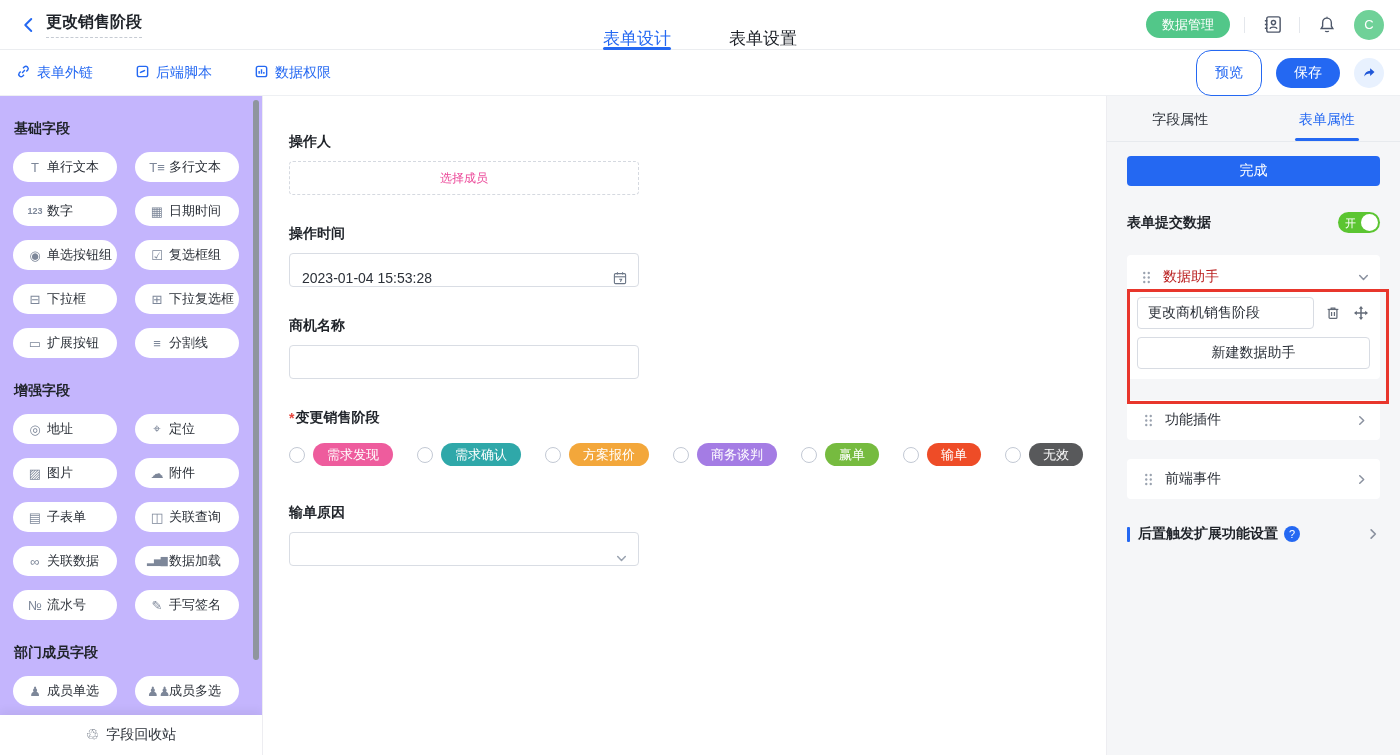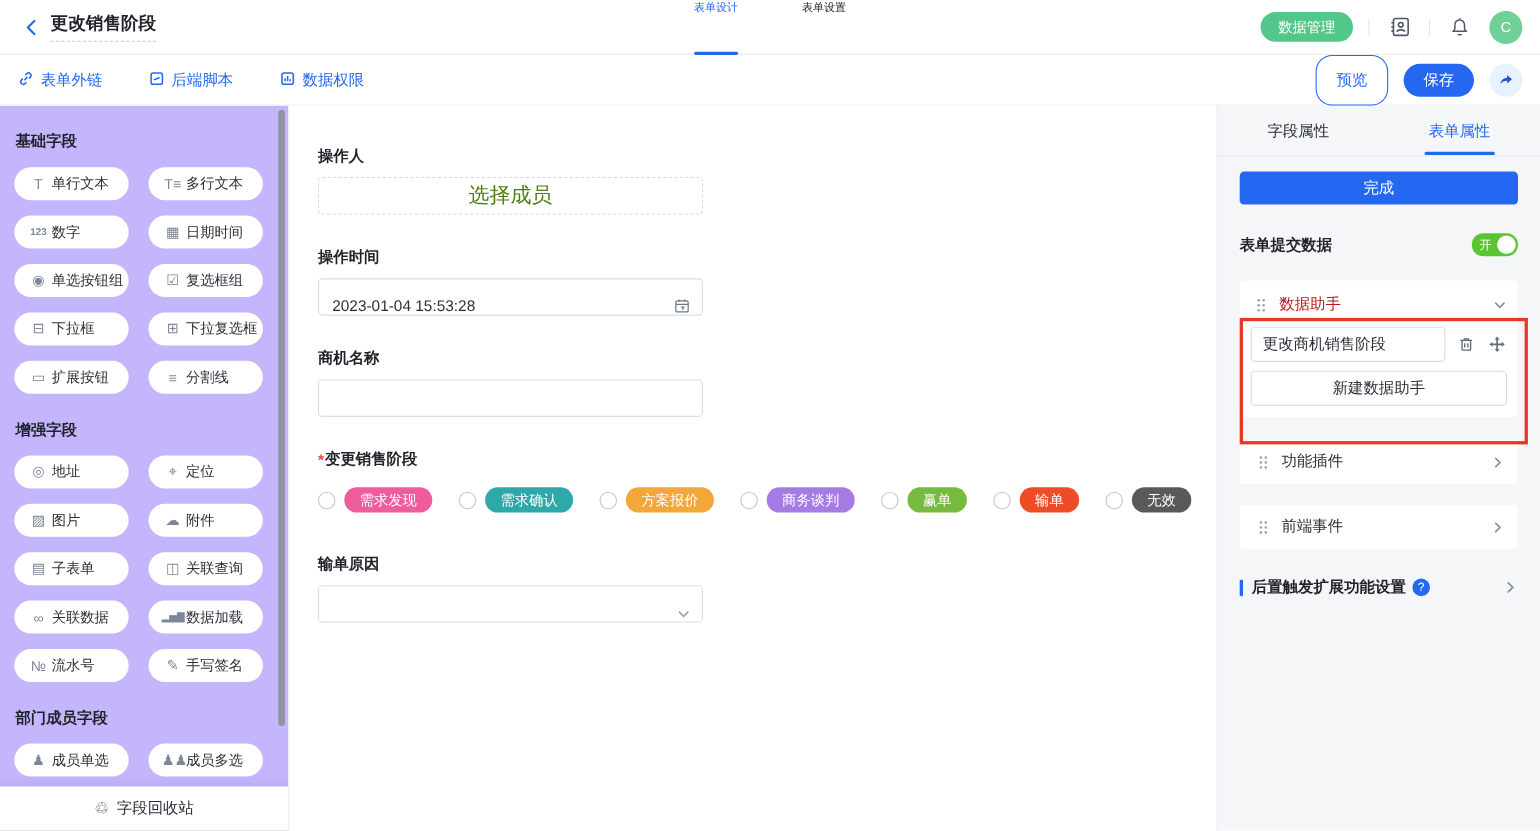--- a/index.html
+++ b/index.html
@@ -10,21 +10,21 @@
     color:#1f2329; font-size:14px;
   }
   
   .header{position:absolute;top:0;left:0;right:0;height:50px;background:#fff;
     border-bottom:1px solid #ebedf0;display:flex;align-items:center;padding:16px 16px;z-index:30;}
   .back-btn{display:flex;align-items:center;justify-content:center;width:26px;height:26px;cursor:pointer;}
   .doc-title{font-size:16px;font-weight:700;margin-left:4px;padding-bottom:4px;
     border-bottom:1px dashed #c6cbd3;line-height:22px;}
   .header-tabs{position:absolute;left:50%;transform:translateX(-50%);top:0;height:50px;
     display:flex;gap:58px;align-items:center;}
-  .htab{position:relative;font-size:10px;color:#20242b;height:100%;display:flex;align-items:flex-start;cursor:pointer;}
+  .htab{position:relative;font-size:17px;color:#20242b;height:100%;display:flex;align-items:flex-end;cursor:pointer;}
   .htab.active{color:var(--primary);font-weight:500;}
   .htab.active::after{content:"";position:absolute;left:0;right:0;bottom:0;height:3px;background:var(--primary);border-radius:2px;}
   .header-right{margin-left:auto;display:flex;align-items:center;gap:14px;}
   .pill-green{background:var(--green);color:#fff;font-size:13px;border:none;border-radius:14px;
     height:27px;padding:0 16px;cursor:pointer;display:flex;align-items:center;}
   .vdiv{width:1px;height:16px;background:#e4e7ec;}
   .hicon{display:flex;align-items:center;justify-content:center;width:26px;height:26px;cursor:pointer;}
   .avatar{width:30px;height:30px;border-radius:50%;background:var(--avatar);color:#fff;
     display:flex;align-items:center;justify-content:center;font-size:13px;cursor:pointer;}
   
@@ -52,21 +52,21 @@
     box-shadow:0 -3px 10px rgba(30,35,43,.07);display:flex;align-items:center;justify-content:center;
     gap:7px;font-size:14px;color:#2b3038;cursor:pointer;z-index:5;}
   .recycle-glyph{color:#5a6372;font-size:15px;}
   
   .canvas{position:absolute;top:96px;bottom:0;left:262px;width:844px;background:#fff;
     border-left:1px solid #ededf1;padding:37px 0 0 26px;}
   .field{margin-bottom:30px;width:350px;}
   .flabel{font-size:14px;font-weight:700;margin-bottom:10px;display:flex;align-items:center;}
   .star{color:#e5463d;margin-right:1px;font-weight:700;}
   .member-box{height:34px;border:1px dashed #d5d9e0;border-radius:4px;background:#fff;width:100%;
-    color:#4d7c0f;font-size:19px;display:flex;align-items:center;justify-content:center;cursor:pointer;}
+    color:#ec4899;font-size:12px;display:flex;align-items:center;justify-content:center;cursor:pointer;}
   .tinput{position:relative;height:34px;border:1px solid #d9dde4;border-radius:4px;width:100%;
     display:flex;align-items:flex-end;padding:0 34px 0 12px;font-size:14px;color:#2b3038;background:#fff;}
   .tinput .suffix{position:absolute;right:10px;display:flex;align-items:center;}
   .stage-field{width:auto;}
   .stage-row{display:flex;align-items:center;gap:24px;margin-top:16px;}
   .stage-opt{display:flex;align-items:center;gap:8px;cursor:pointer;}
   .radio{width:16px;height:16px;border-radius:50%;border:1px solid #c3c9d4;background:#fff;flex:0 0 16px;}
   .stage-pill{border-radius:999px;padding:3px 14px;font-size:13px;color:#fff;line-height:17px;}
   
   .panel{position:absolute;top:96px;bottom:0;right:0;width:294px;background:#f5f6f8;border-left:1px solid #ededf1;}

